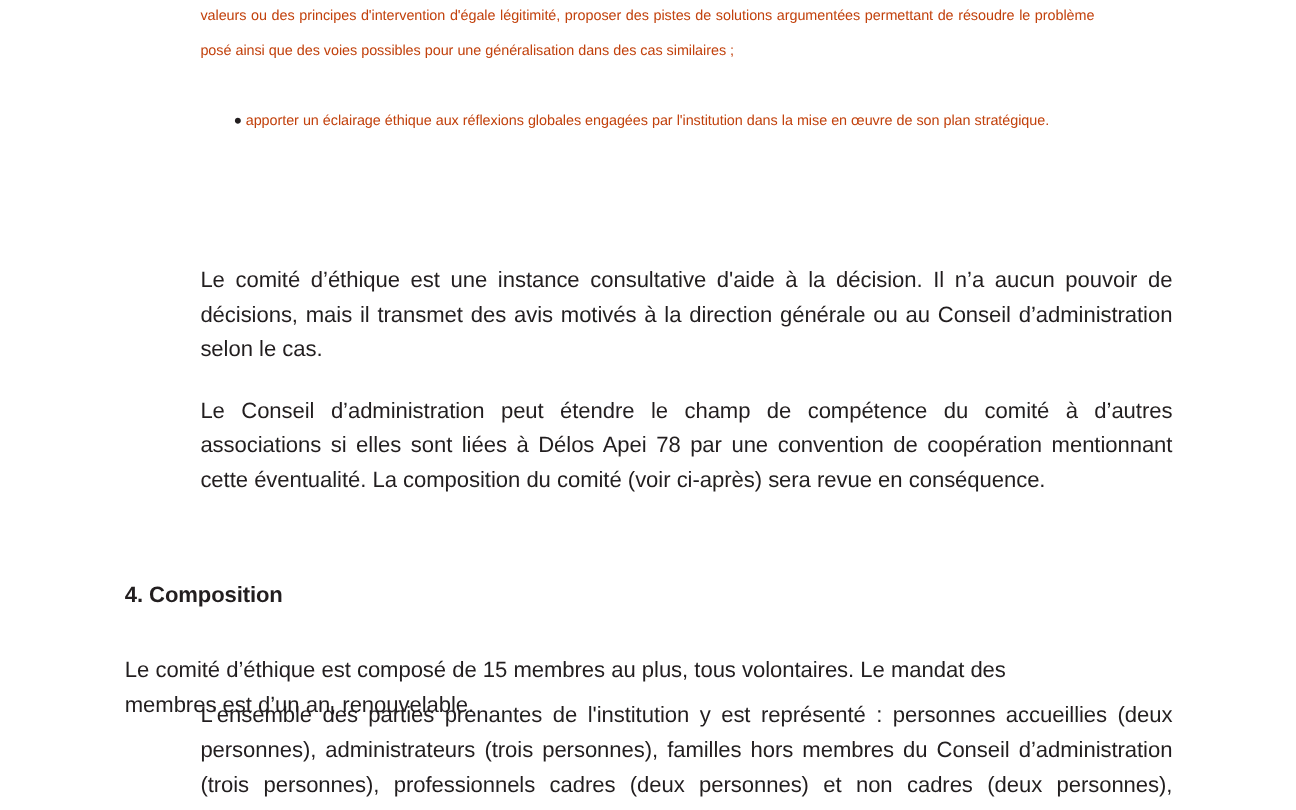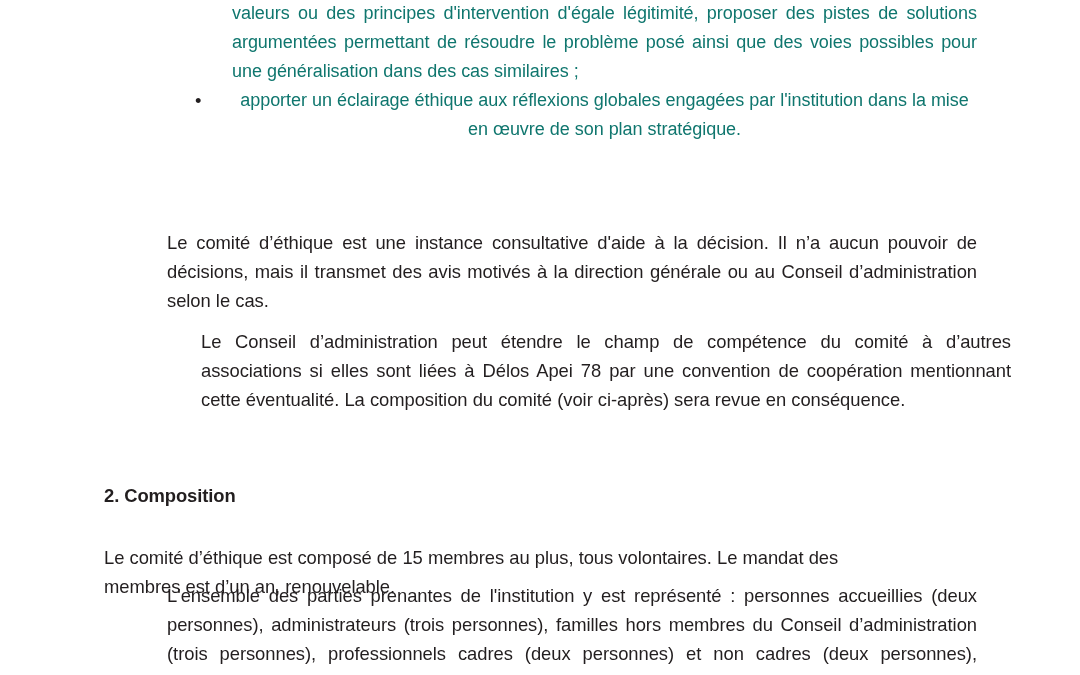--- a/index.html
+++ b/index.html
@@ -53,27 +53,26 @@
     position: absolute;
     left: 28px;
     top: 0;
     width: 10px;
     font-size: 18.4px;
     line-height: 29.1px;
     color: #221e1f;
   }
   .bullet-item .btext {
     display: block;
-    margin-left: 65px;
     width: 745px;
     text-align: justify;
     text-justify: inter-word;
-    font-size: 18px;
+    font-size: 12px;
     line-height: 29.1px;
-    color: #0f766e;
+    color: #c2410c;
   }
   .bullet-item .btext.ragged {
     text-align: center;
   }
 
   
   .col-shallow {
     left: 104px;
     width: 800px;
     text-align: left;
@@ -94,23 +93,23 @@
   <div class="blk bullet-item" style="top:-1px;">
     <span class="btext">valeurs ou des principes d'intervention d'égale légitimité, proposer des pistes de solutions argumentées permettant de résoudre le problème posé ainsi que des voies possibles pour une généralisation dans des cas similaires ;</span>
   </div>
 
   <div class="blk bullet-item" style="top:86px;">
     <span class="dot">•</span>
     <span class="btext ragged">apporter un éclairage éthique aux réflexions globales engagées par l'institution dans la mise en œuvre de son plan stratégique.</span>
   </div>
 
 
-  <div class="blk para-deep" style="top:228px;">Le comité d’éthique est une instance consultative d'aide à la décision. Il n’a aucun pouvoir de décisions, mais il transmet des avis motivés à la direction générale ou au Conseil d’administration selon le cas.</div>
+  <div class="blk para-deep" style="top:218px;">Le comité d’éthique est une instance consultative d'aide à la décision. Il n’a aucun pouvoir de décisions, mais il transmet des avis motivés à la direction générale ou au Conseil d’administration selon le cas.</div>
 
-  <div class="blk para-deep" style="top:327px;margin-left:34px;">Le Conseil d’administration peut étendre le champ de compétence du comité à d’autres associations si elles sont liées à Délos Apei 78 par une convention de coopération mentionnant cette éventualité. La composition du comité (voir ci-après) sera revue en conséquence.</div>
+  <div class="blk para-deep" style="top:327px;">Le Conseil d’administration peut étendre le champ de compétence du comité à d’autres associations si elles sont liées à Délos Apei 78 par une convention de coopération mentionnant cette éventualité. La composition du comité (voir ci-après) sera revue en conséquence.</div>
 
-  <div class="blk col-shallow heading" style="top:483px;">2. Composition</div>
+  <div class="blk col-shallow heading" style="top:483px;">4. Composition</div>
 
   <div class="blk col-shallow" style="top:543px; width:800px;">Le comité d’éthique est composé de 15 membres au plus, tous volontaires. Le mandat des membres est d’un an, renouvelable.</div>
 
   <div class="blk para-deep" style="top:581px;">L'ensemble des parties prenantes de l'institution y est représenté : personnes accueillies (deux personnes), administrateurs (trois personnes), familles hors membres du Conseil d’administration (trois personnes), professionnels cadres (deux personnes) et non cadres (deux personnes), professionnels de santé (une personne). Si dans une catégorie déterminée</div>
 
 </div>
 
 </body></html>

